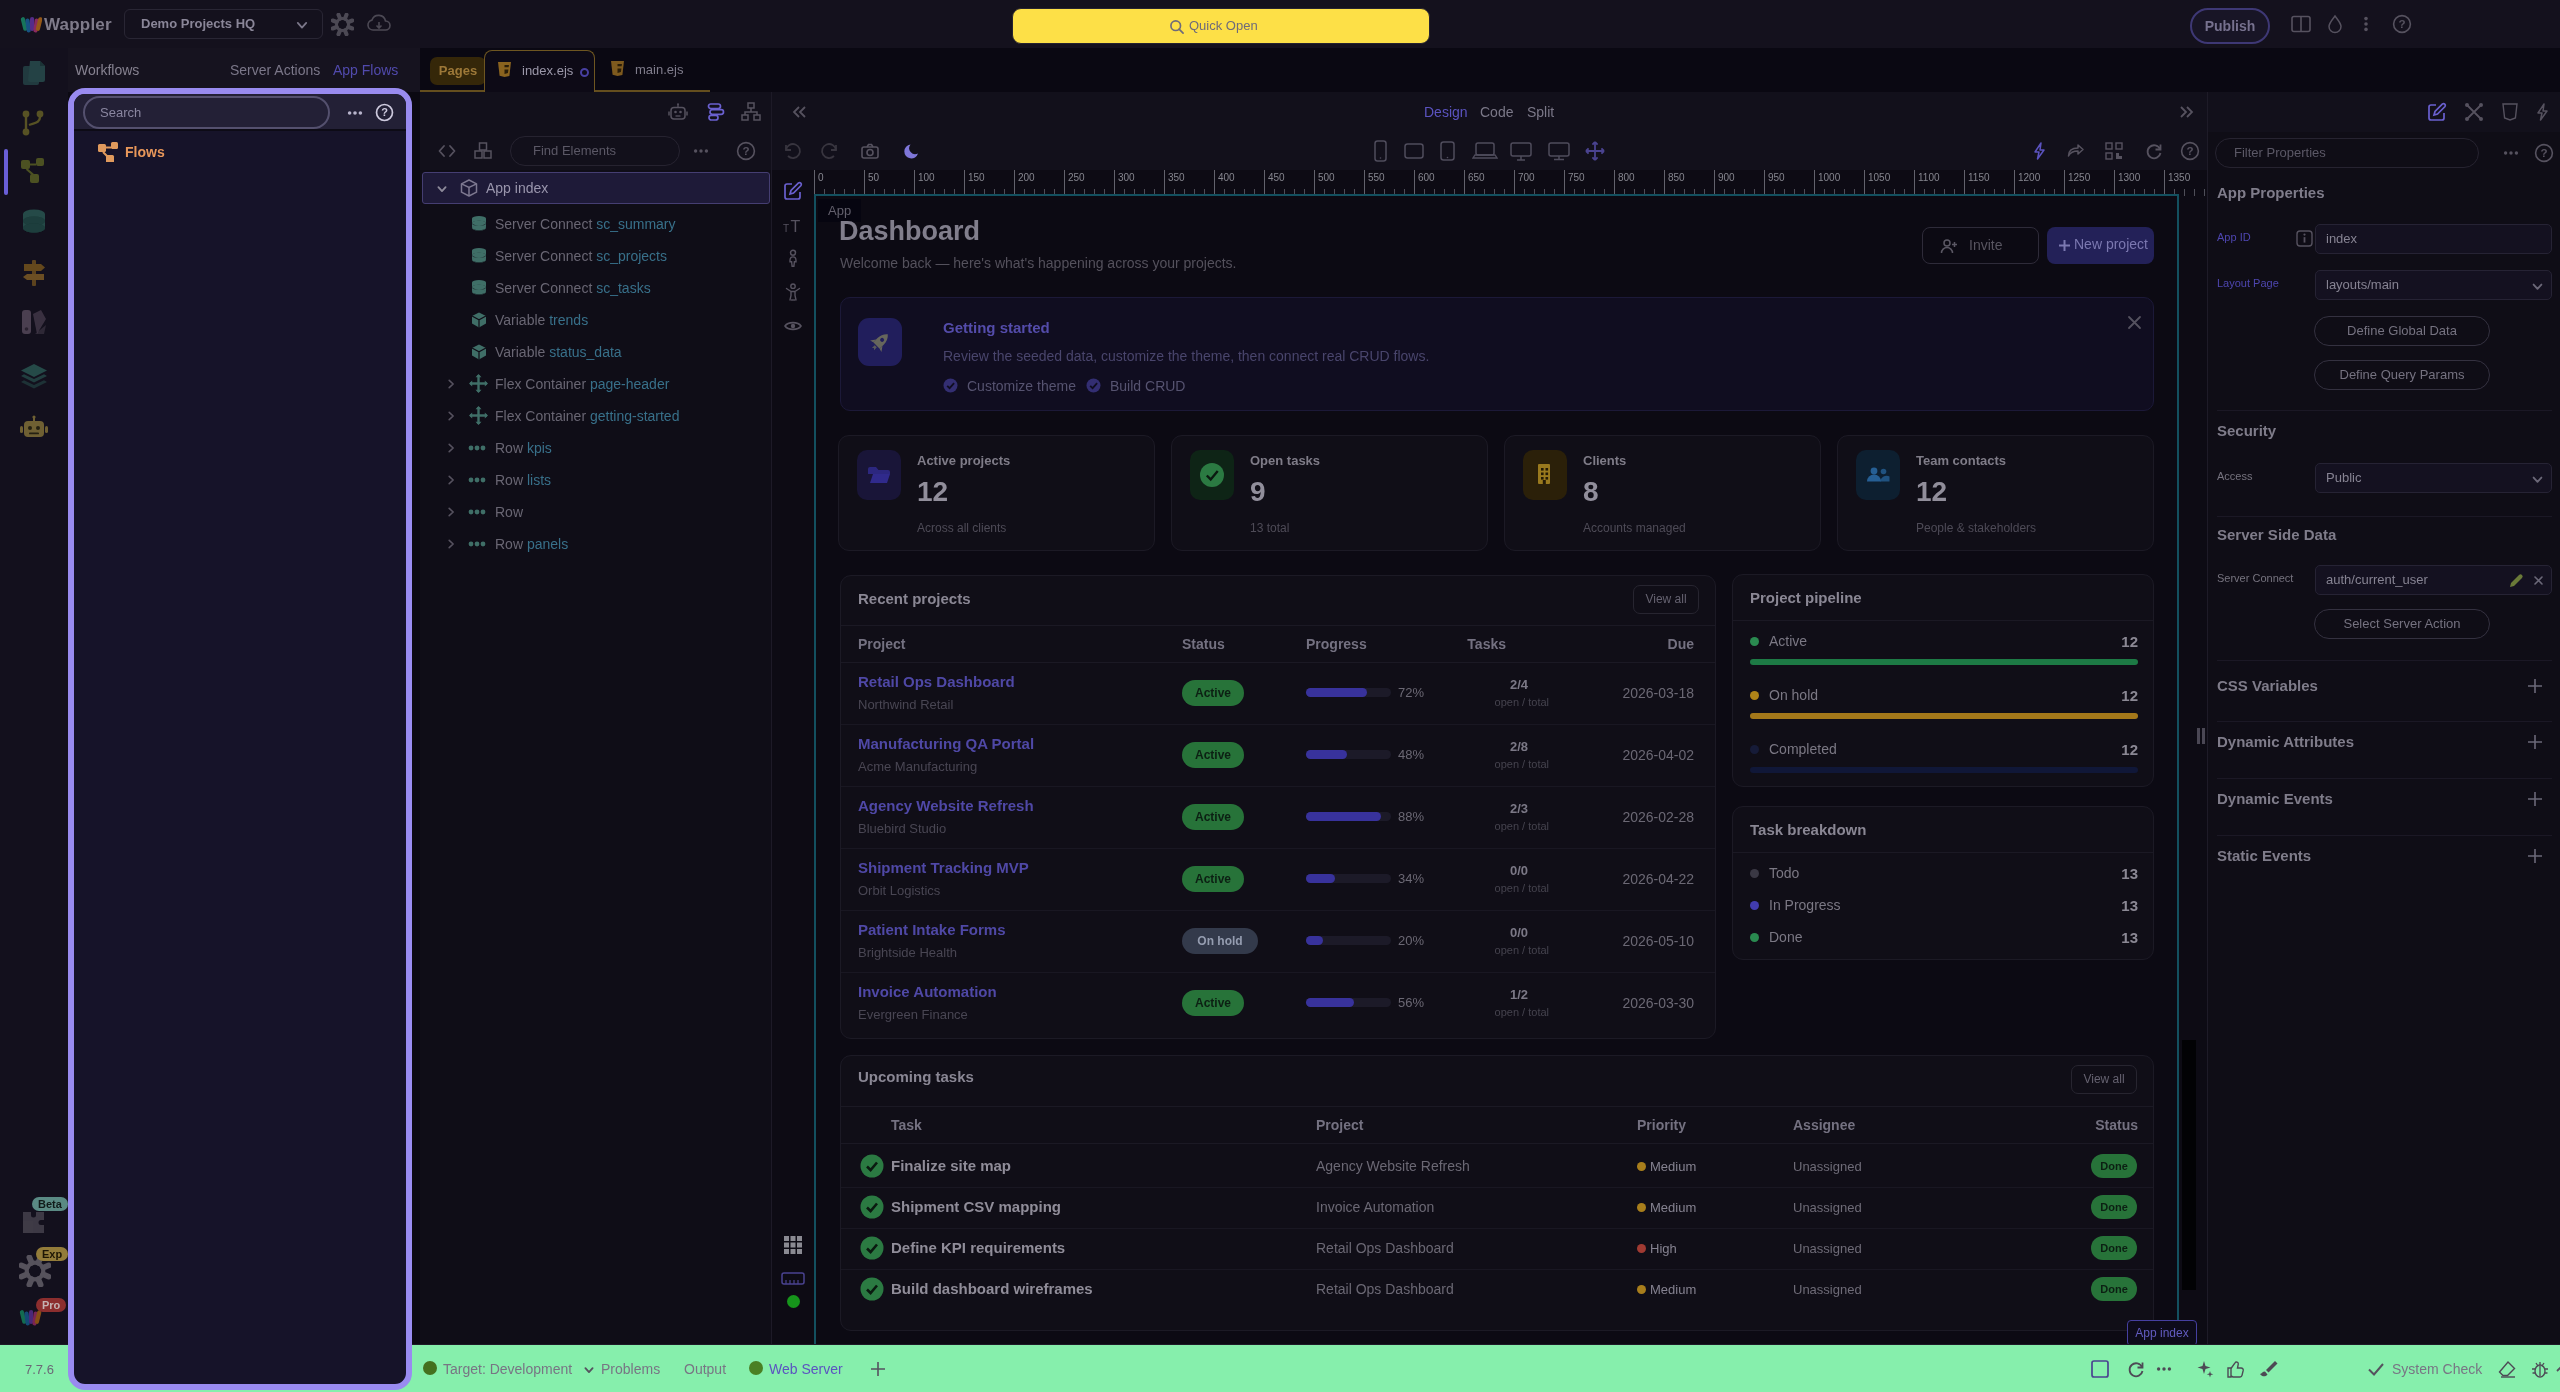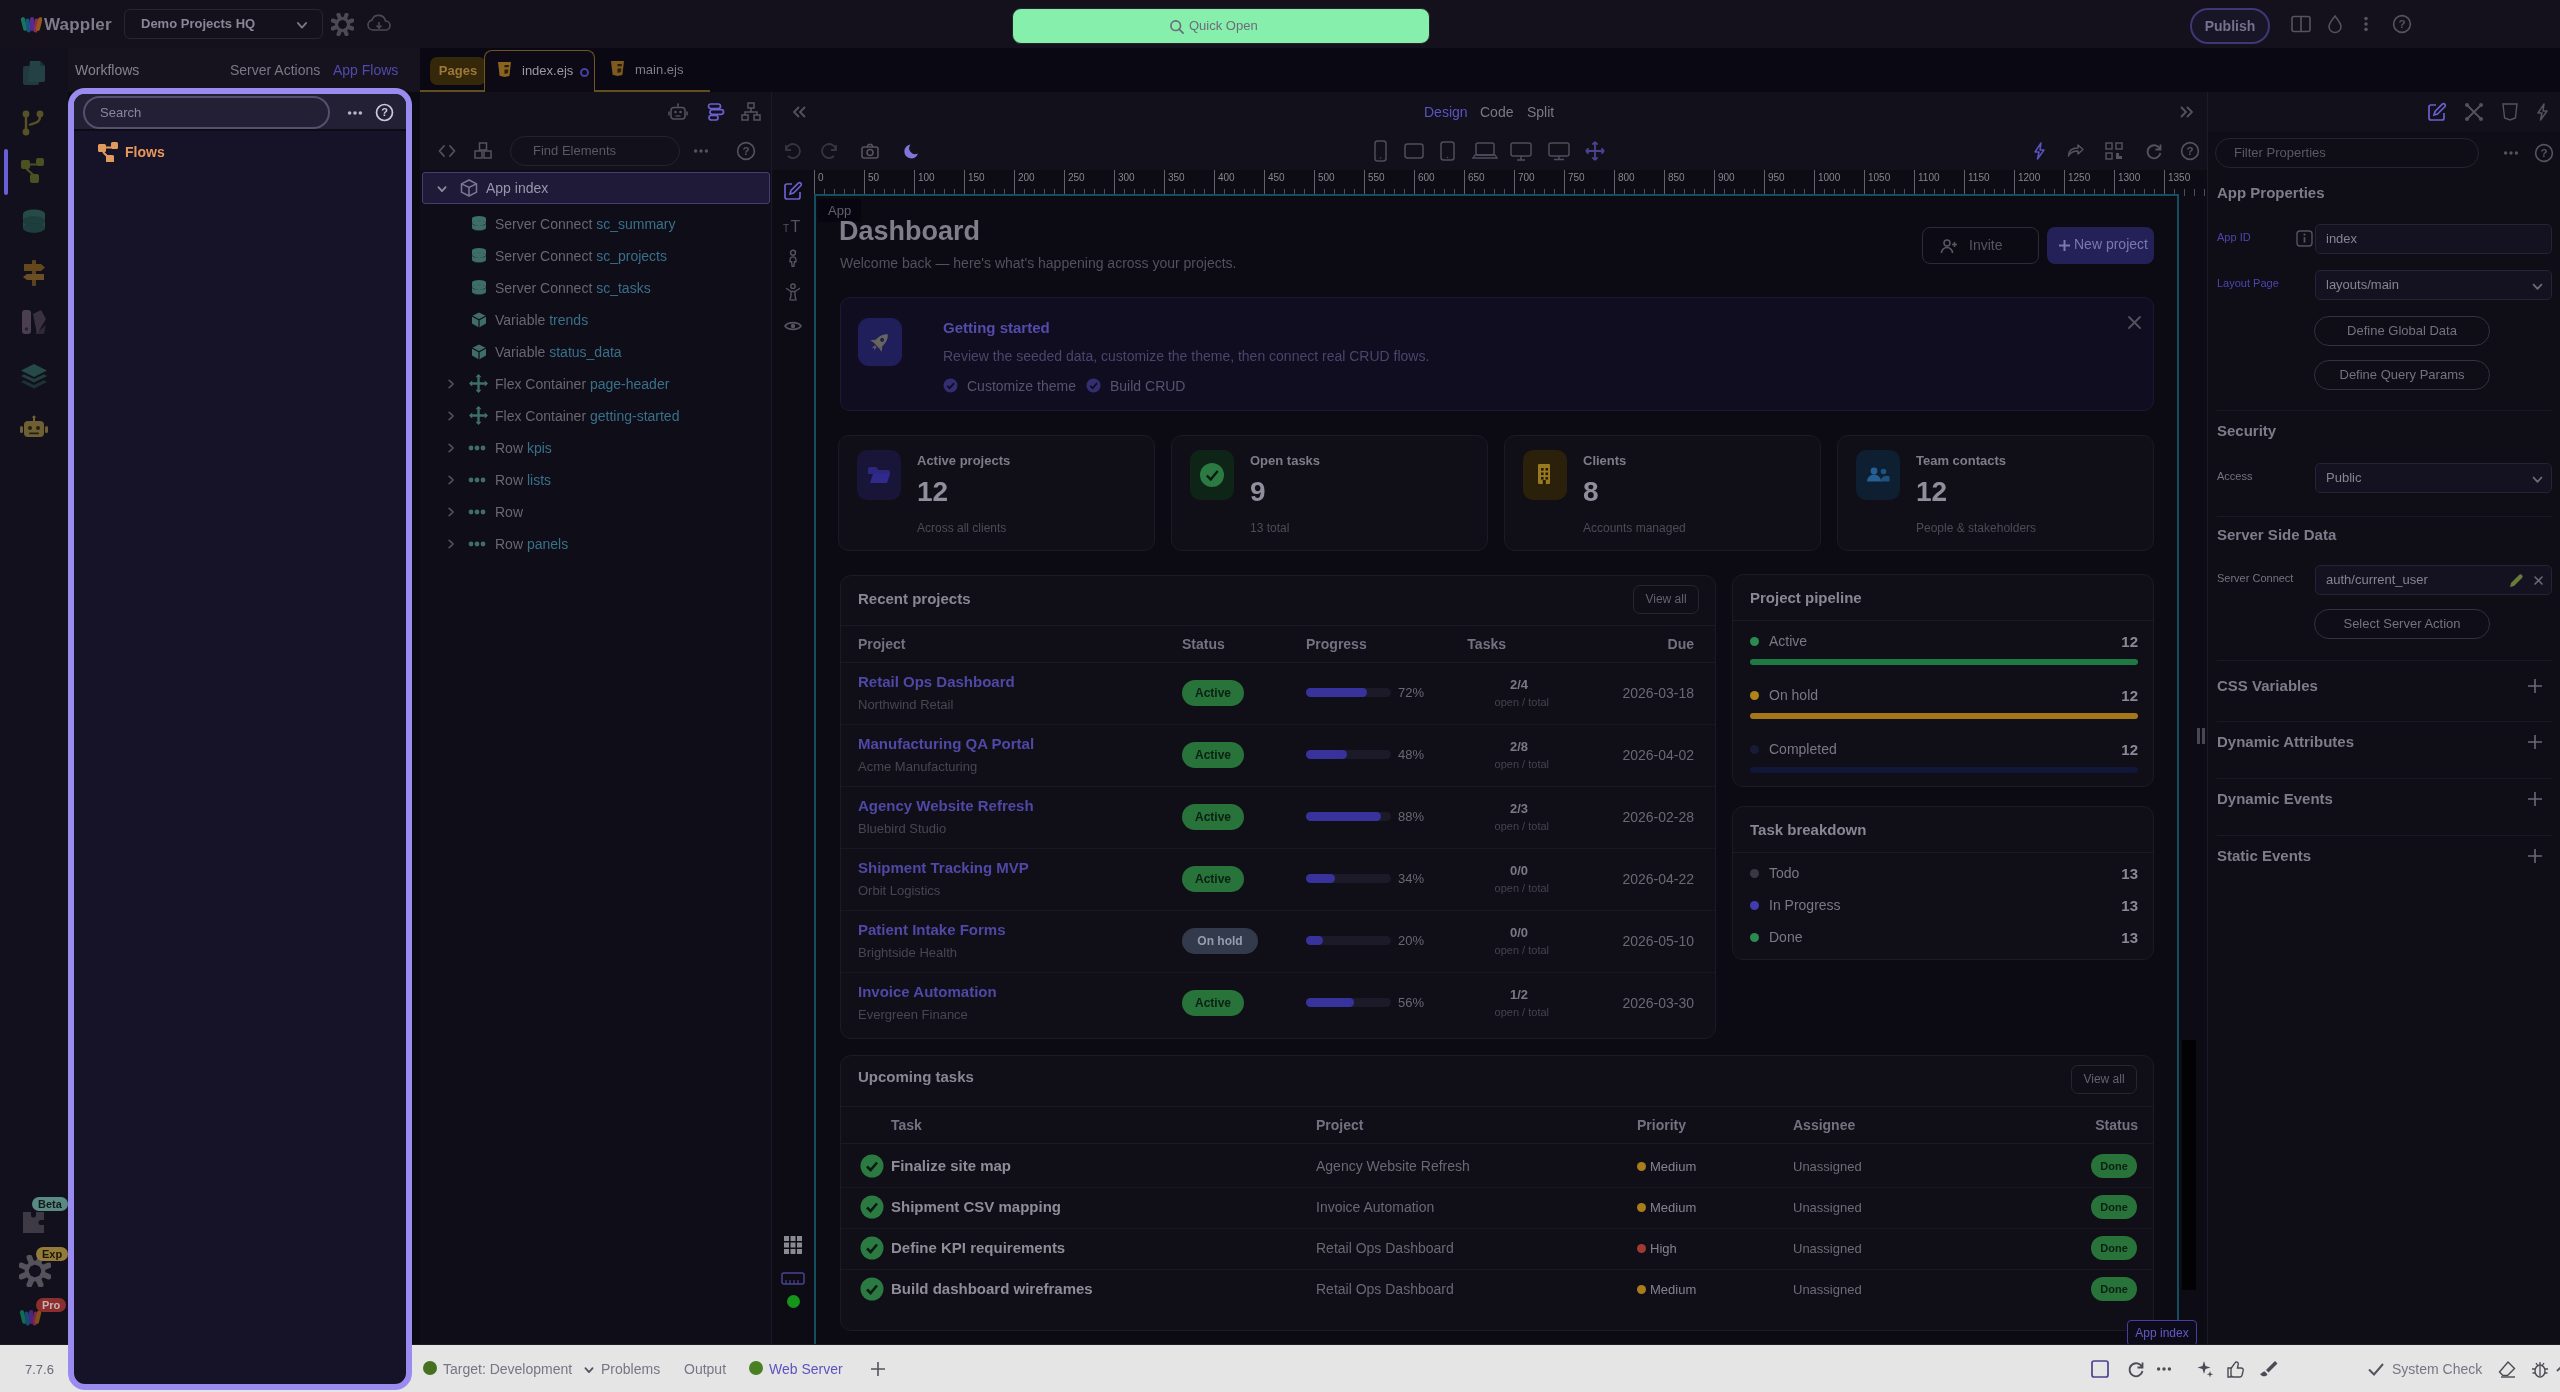--- a/index.html
+++ b/index.html
@@ -1,21 +1,21 @@
 <!DOCTYPE html>
 <html><head><meta charset="utf-8"><style>
 *{margin:0;padding:0;box-sizing:border-box;font-family:"Liberation Sans",sans-serif;}
 html,body{width:2560px;height:1392px;overflow:hidden;background:#0b0912;}
 #root{position:absolute;inset:0;width:2560px;height:1392px;}
 .abs{position:absolute;}
 svg{display:block;}
 #topbar{position:absolute;left:0;top:0;width:2560px;height:48px;background:#14111d;}
 #logotxt{position:absolute;left:44px;top:15px;font-size:17px;font-weight:bold;color:#7f7b8a;letter-spacing:.2px;}
 #projsel{position:absolute;left:124px;top:9px;width:199px;height:30px;border:1px solid #292634;border-radius:6px;color:#8a8698;font-size:13px;font-weight:bold;line-height:28px;padding-left:16px;}
-#quickopen{position:absolute;left:1012px;top:8px;width:418px;height:36px;border:1px solid #26232f;background:#86efac;border-radius:9px;color:#6e6b7a;font-size:13px;line-height:34px;}
+#quickopen{position:absolute;left:1012px;top:8px;width:418px;height:36px;border:1px solid #26232f;background:#fde047;border-radius:9px;color:#6e6b7a;font-size:13px;line-height:34px;}
 #publish{position:absolute;left:2190px;top:8px;width:80px;height:36px;border:2px solid #3e3875;border-radius:18px;background:#181526;color:#76718e;font-size:14px;font-weight:bold;text-align:center;line-height:32px;}
 #wfheader{position:absolute;left:68px;top:48px;width:352px;height:44px;background:#16131f;}
 #wfheader .t1{position:absolute;left:7px;top:14px;font-size:14px;color:#868290;}
 #wfheader .t2{position:absolute;left:162px;top:14px;font-size:14px;color:#7b7789;}
 #wfheader .t3{position:absolute;left:265px;top:14px;font-size:14px;color:#514aad;}
 #tabstrip{position:absolute;left:420px;top:48px;width:2140px;height:44px;background:#0a0812;}
 #tabPages{position:absolute;left:10px;top:9px;width:56px;height:28px;background:#352709;border-radius:7px;color:#9d7838;font-size:13px;font-weight:bold;text-align:center;line-height:28px;}
 #tabIndex{position:absolute;left:64px;top:2px;width:111px;height:42px;background:#0d0a16;border:1px solid #6e5621;border-bottom:none;border-radius:8px 8px 0 0;}
 #tabMain{position:absolute;left:175px;top:2px;width:115px;height:40px;}
 .tabu{position:absolute;top:42px;height:2px;background:#644e1e;}
@@ -90,21 +90,21 @@
 #appbadge{position:absolute;left:2px;top:3px;background:#060510;color:#63606d;font-size:13px;padding:4px 10px;}
 #appidxbadge{position:absolute;left:1355px;top:1228px;width:70px;height:26px;background:#0d0b1a;border:1px solid #453fa0;border-radius:4px;color:#625bc0;font-size:12px;text-align:center;line-height:24px;}
 #rightpanel{position:absolute;left:2207px;top:92px;width:353px;height:1252px;background:#0f0d16;border-left:1px solid #1e1b28;}
 #rpTop{position:absolute;left:0;top:0;width:353px;height:40px;background:#12101b;}
 #rpFilter{position:absolute;left:7px;top:46px;width:264px;height:30px;border:1px solid #262330;border-radius:15px;color:#5b5866;font-size:13px;line-height:28px;padding-left:18px;}
 .rph{position:absolute;left:9px;font-size:15px;font-weight:bold;color:#7f7c8a;}
 .rplbl{position:absolute;left:9px;font-size:11px;}
 .rpinput{position:absolute;left:107px;width:237px;height:30px;background:#141120;border:1px solid #262334;border-radius:5px;font-size:13px;color:#868392;line-height:28px;padding-left:10px;}
 .rpbtn{position:absolute;left:106px;width:176px;height:30px;border:1px solid #343140;border-radius:15px;color:#757280;font-size:13px;text-align:center;line-height:28px;}
 .rpsep{position:absolute;left:9px;width:335px;height:1px;background:#1b1825;}
-#statusbar{position:absolute;left:0;top:1344px;width:2560px;height:48px;background:#e5e5e5;border-top:1px solid #1e1b27;}
+#statusbar{position:absolute;left:0;top:1344px;width:2560px;height:48px;background:#86efac;border-top:1px solid #1e1b27;}
 #statusbar .sitem{position:absolute;top:16px;font-size:14px;color:#787584;}
 #ver{position:absolute;left:25px;top:17px;font-size:13px;color:#6b6876;}
 #wfpanel{position:absolute;left:68px;top:88px;width:344px;height:1302px;border:6px solid #998bf0;border-radius:17px;background:#161329;overflow:hidden;z-index:50;}
 #wfsearchrow{position:absolute;left:0;top:0;width:332px;height:37px;background:#232036;border-bottom:2px solid #0d0b16;}
 #wfinput{position:absolute;left:9px;top:2px;width:247px;height:33px;border:2px solid #54506e;border-radius:17px;color:#8a86a0;font-size:13px;line-height:29px;padding-left:15px;}
 #flowsrow{position:absolute;left:51px;top:50px;color:#e8975a;font-size:14px;font-weight:bold;}
 </style></head><body>
 <div id="root">
     <div id="topbar">
       <div class="abs" style="left:20px;top:13px;">

